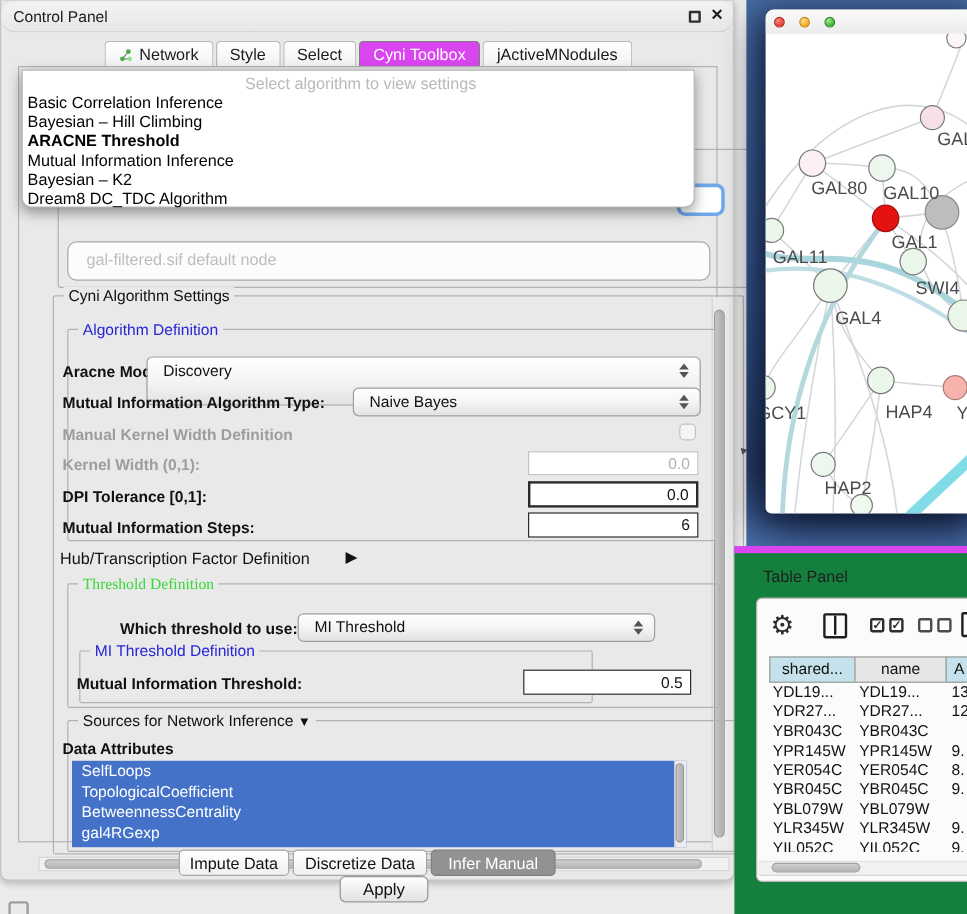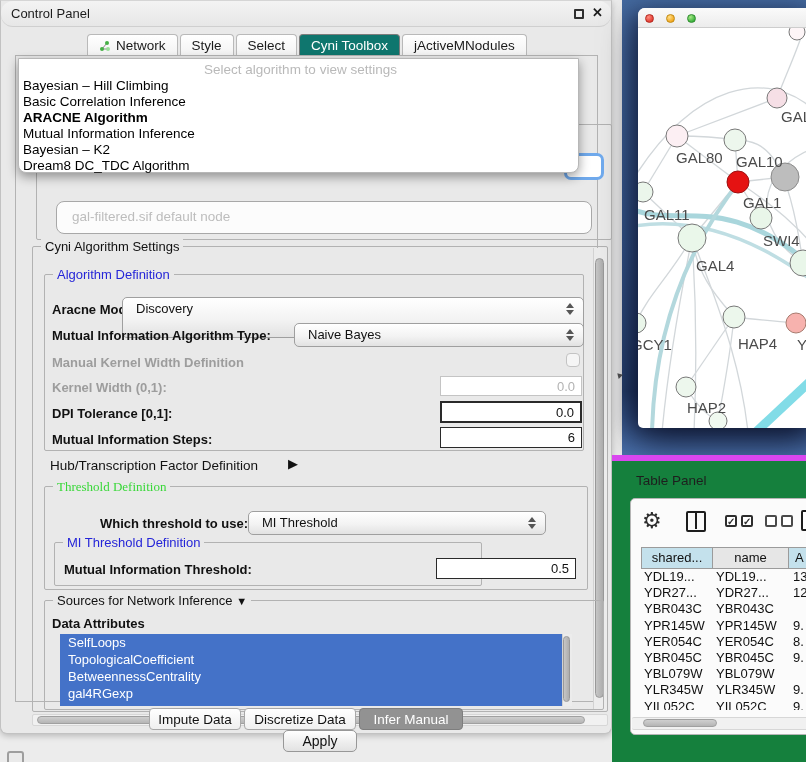--- a/index.html
+++ b/index.html
@@ -15,27 +15,27 @@
   #cp-title { position:absolute; left:10px; top:5px; font-size:13px; color:#1c1c1c; }
   .win-restore { position:absolute; right:27px; top:8px; width:10px; height:10px;
     border:2px solid #2e2e2e; border-radius:1px; }
   .win-close { position:absolute; right:8px; top:4px; font-size:13px; font-weight:bold; color:#1c1c1c; }
 
   
   #cp-tabs { position:absolute; left:86px; top:33px; height:22px; display:flex; }
   .tab { height:22px; padding:0 11px; font-size:13.5px; line-height:21px; color:#1a1a1a;
     background:linear-gradient(#ffffff,#f2f2f2); border:1px solid #b9b9b9; border-bottom:none;
     border-radius:4px 4px 0 0; margin-right:2px; display:flex; align-items:center; gap:5px; }
-  .tab.selected { background:#0f766e; color:#fff; border-color:#7d7d7d; }
+  .tab.selected { background:#d946ef; color:#fff; border-color:#7d7d7d; }
 
   
   #cp-content { position:absolute; left:14px; top:54px; width:583px; height:647px;
     border:1px solid #b3b3b3; background:#e9e9e9; }
 
-  .fieldset { position:absolute; border:1px solid #b2b2b2; border-radius:2px; }
+  .fieldset { position:absolute; border:1px solid #b2b2b2; border-radius:2px;margin-left:12px; }
   .legend { position:absolute; top:-8px; left:8px; background:#e9e9e9; padding:0 4px;
     font-size:13px; white-space:nowrap; }
   .legend.blue { color:#2525d8; }
   .legend.green { color:#39d839; }
 
   .combo { position:absolute; border:1px solid #9f9f9f; border-radius:5px;
     background:linear-gradient(#ffffff,#f3f3f3 55%,#e2e2e2); box-shadow:inset 0 1px 0 #fff;
     font-size:13px; line-height:22px; padding-left:13px; color:#111; }
   .combo .arrows { position:absolute; right:9px; top:4px; width:8px; height:14px; }
   .combo .arrows:before { content:""; position:absolute; top:1px; left:0;
@@ -240,23 +240,23 @@
     <div id="apply-btn">Apply</div>
   </div>
 
   <div class="btab" style="left:148px; width:92px;">Impute Data</div>
   <div class="btab" style="left:243px; width:112px;">Discretize Data</div>
   <div class="btab selected" style="left:358px; width:104px;">Infer Manual</div>
 </div>
 
 <div id="algo-popup">
   <div class="popup-item prompt">Select algorithm to view settings</div>
+  <div class="popup-item">Basic Correlation Inference</div>
   <div class="popup-item">Bayesian – Hill Climbing</div>
-  <div class="popup-item">Basic Correlation Inference</div>
-  <div class="popup-item bold">ARACNE Algorithm</div>
+  <div class="popup-item bold">ARACNE Threshold</div>
   <div class="popup-item">Mutual Information Inference</div>
   <div class="popup-item">Bayesian – K2</div>
   <div class="popup-item">Dream8 DC_TDC Algorithm</div>
 </div>
 
 <div id="blue-desktop"></div>
 <div id="gripper"></div>
 
 <div id="mac-window">
   <div id="mac-titlebar">

